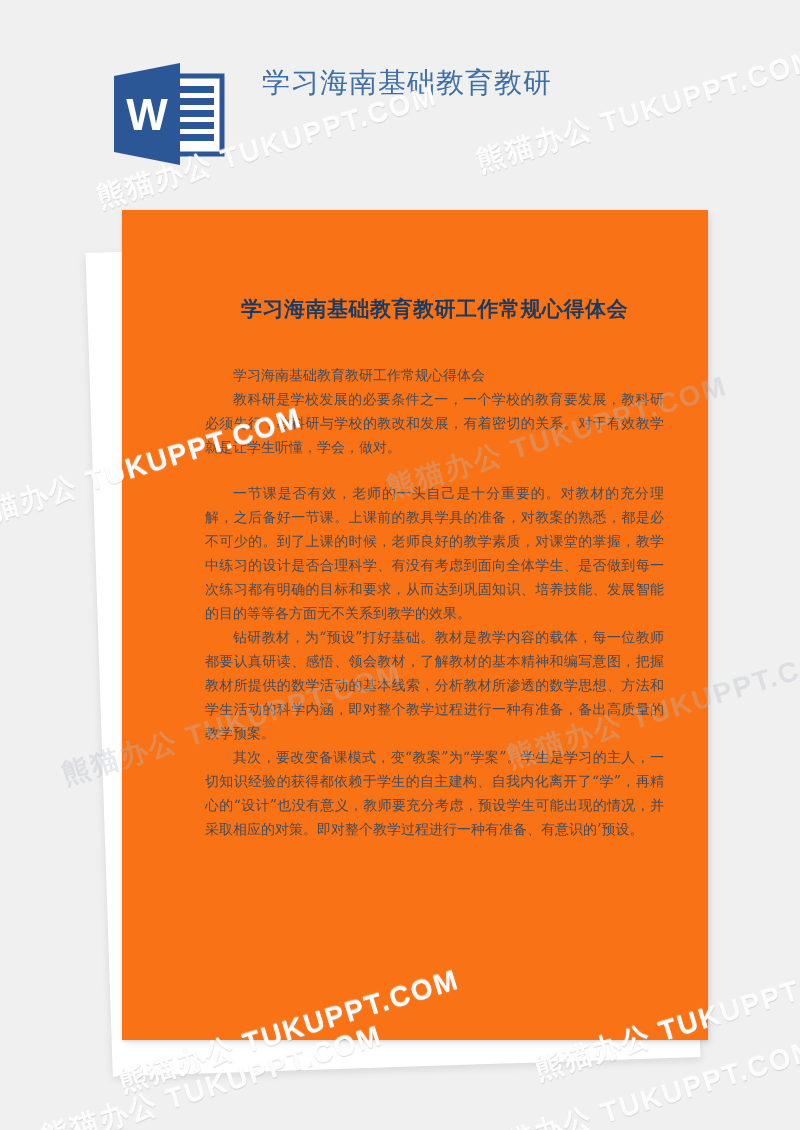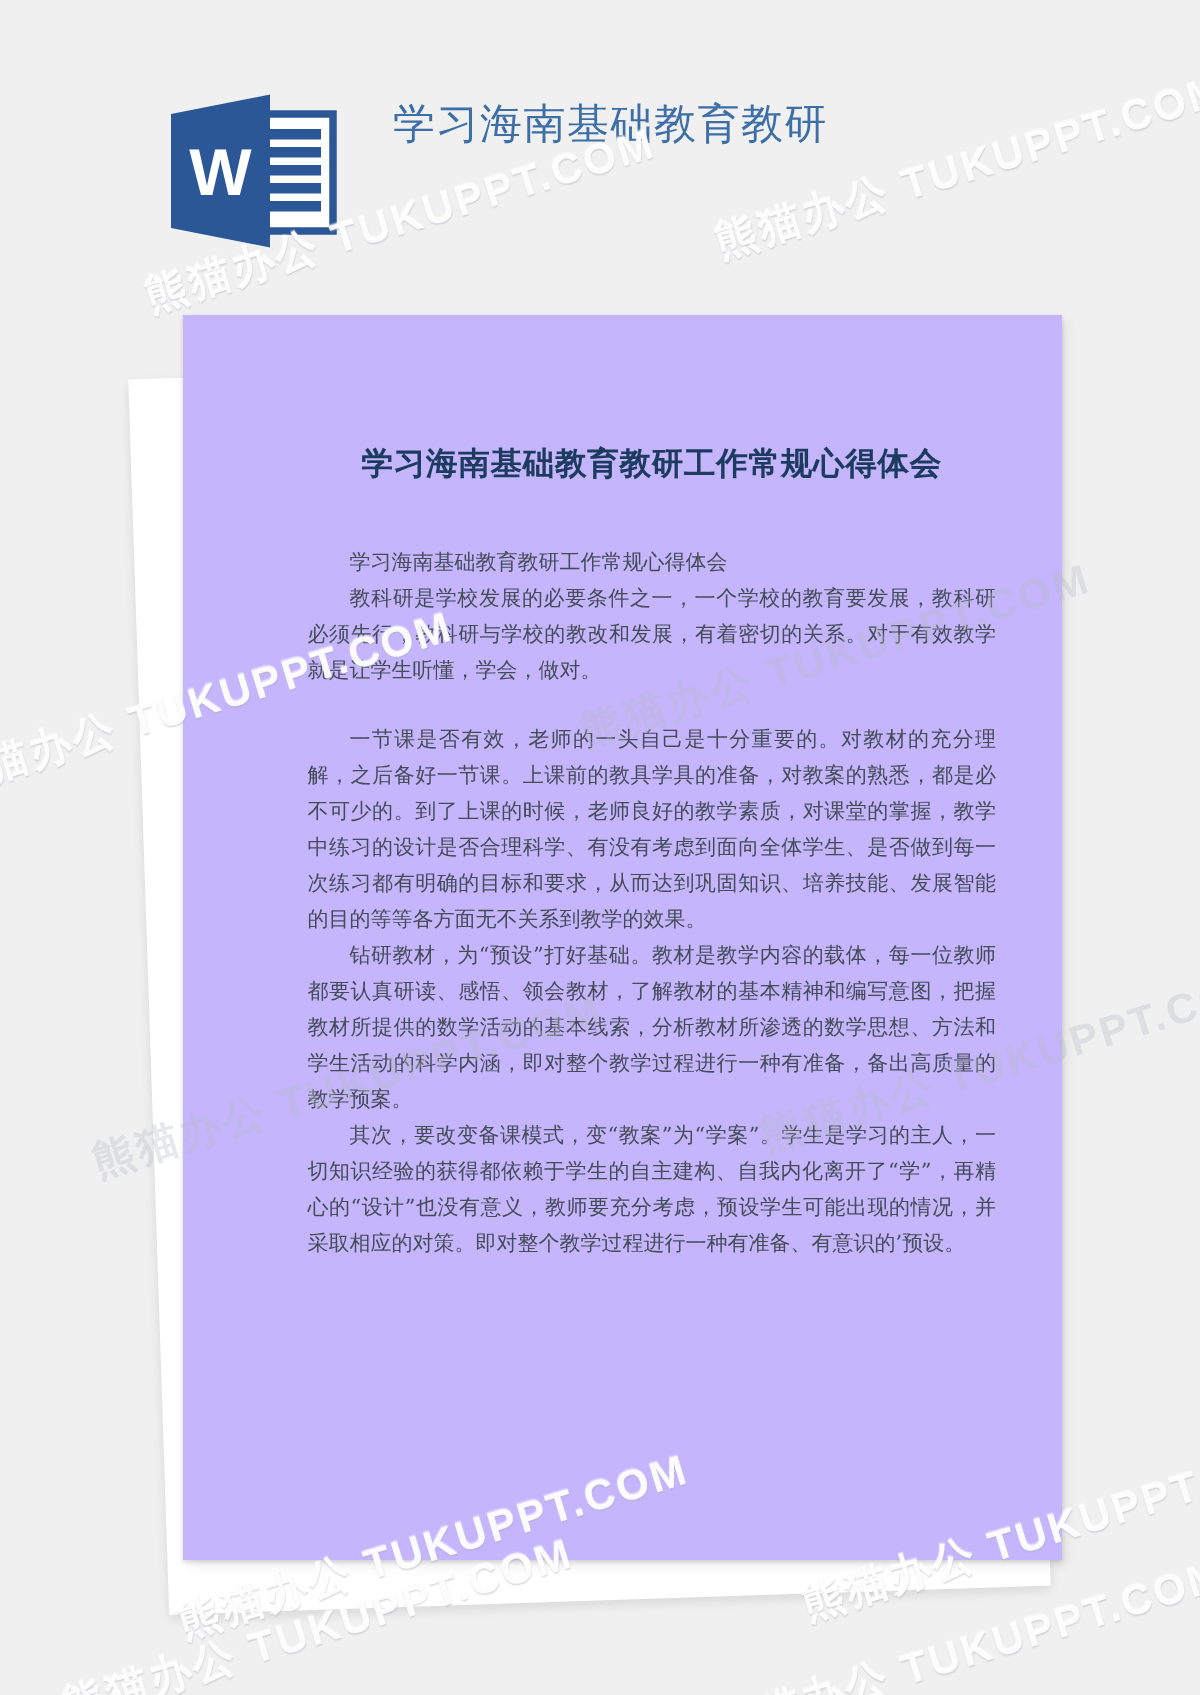--- a/index.html
+++ b/index.html
@@ -26,21 +26,21 @@
     position:absolute; left:99px; top:243px;
     width:588px; height:824px;
     background:#ffffff;
     transform:rotate(-1.9deg);
     box-shadow:0 3px 8px rgba(0,0,0,0.10);
     z-index:1;
   }
   .page-front {
     position:absolute; left:122px; top:210px;
     width:586px; height:830px;
-    background:#c4b5fd;
+    background:#f97316;
     box-shadow:0 1px 3px rgba(0,0,0,0.14), 3px 4px 7px rgba(0,0,0,0.07);
     z-index:2;
     padding:85px 44px 0 83px;
   }
   .doc-title {
     text-align:center;
     font-size:21px; font-weight:bold; letter-spacing:0.5px;
     color:#1c3b5e;
     margin-bottom:40px;
     font-family:"Liberation Sans", sans-serif;

